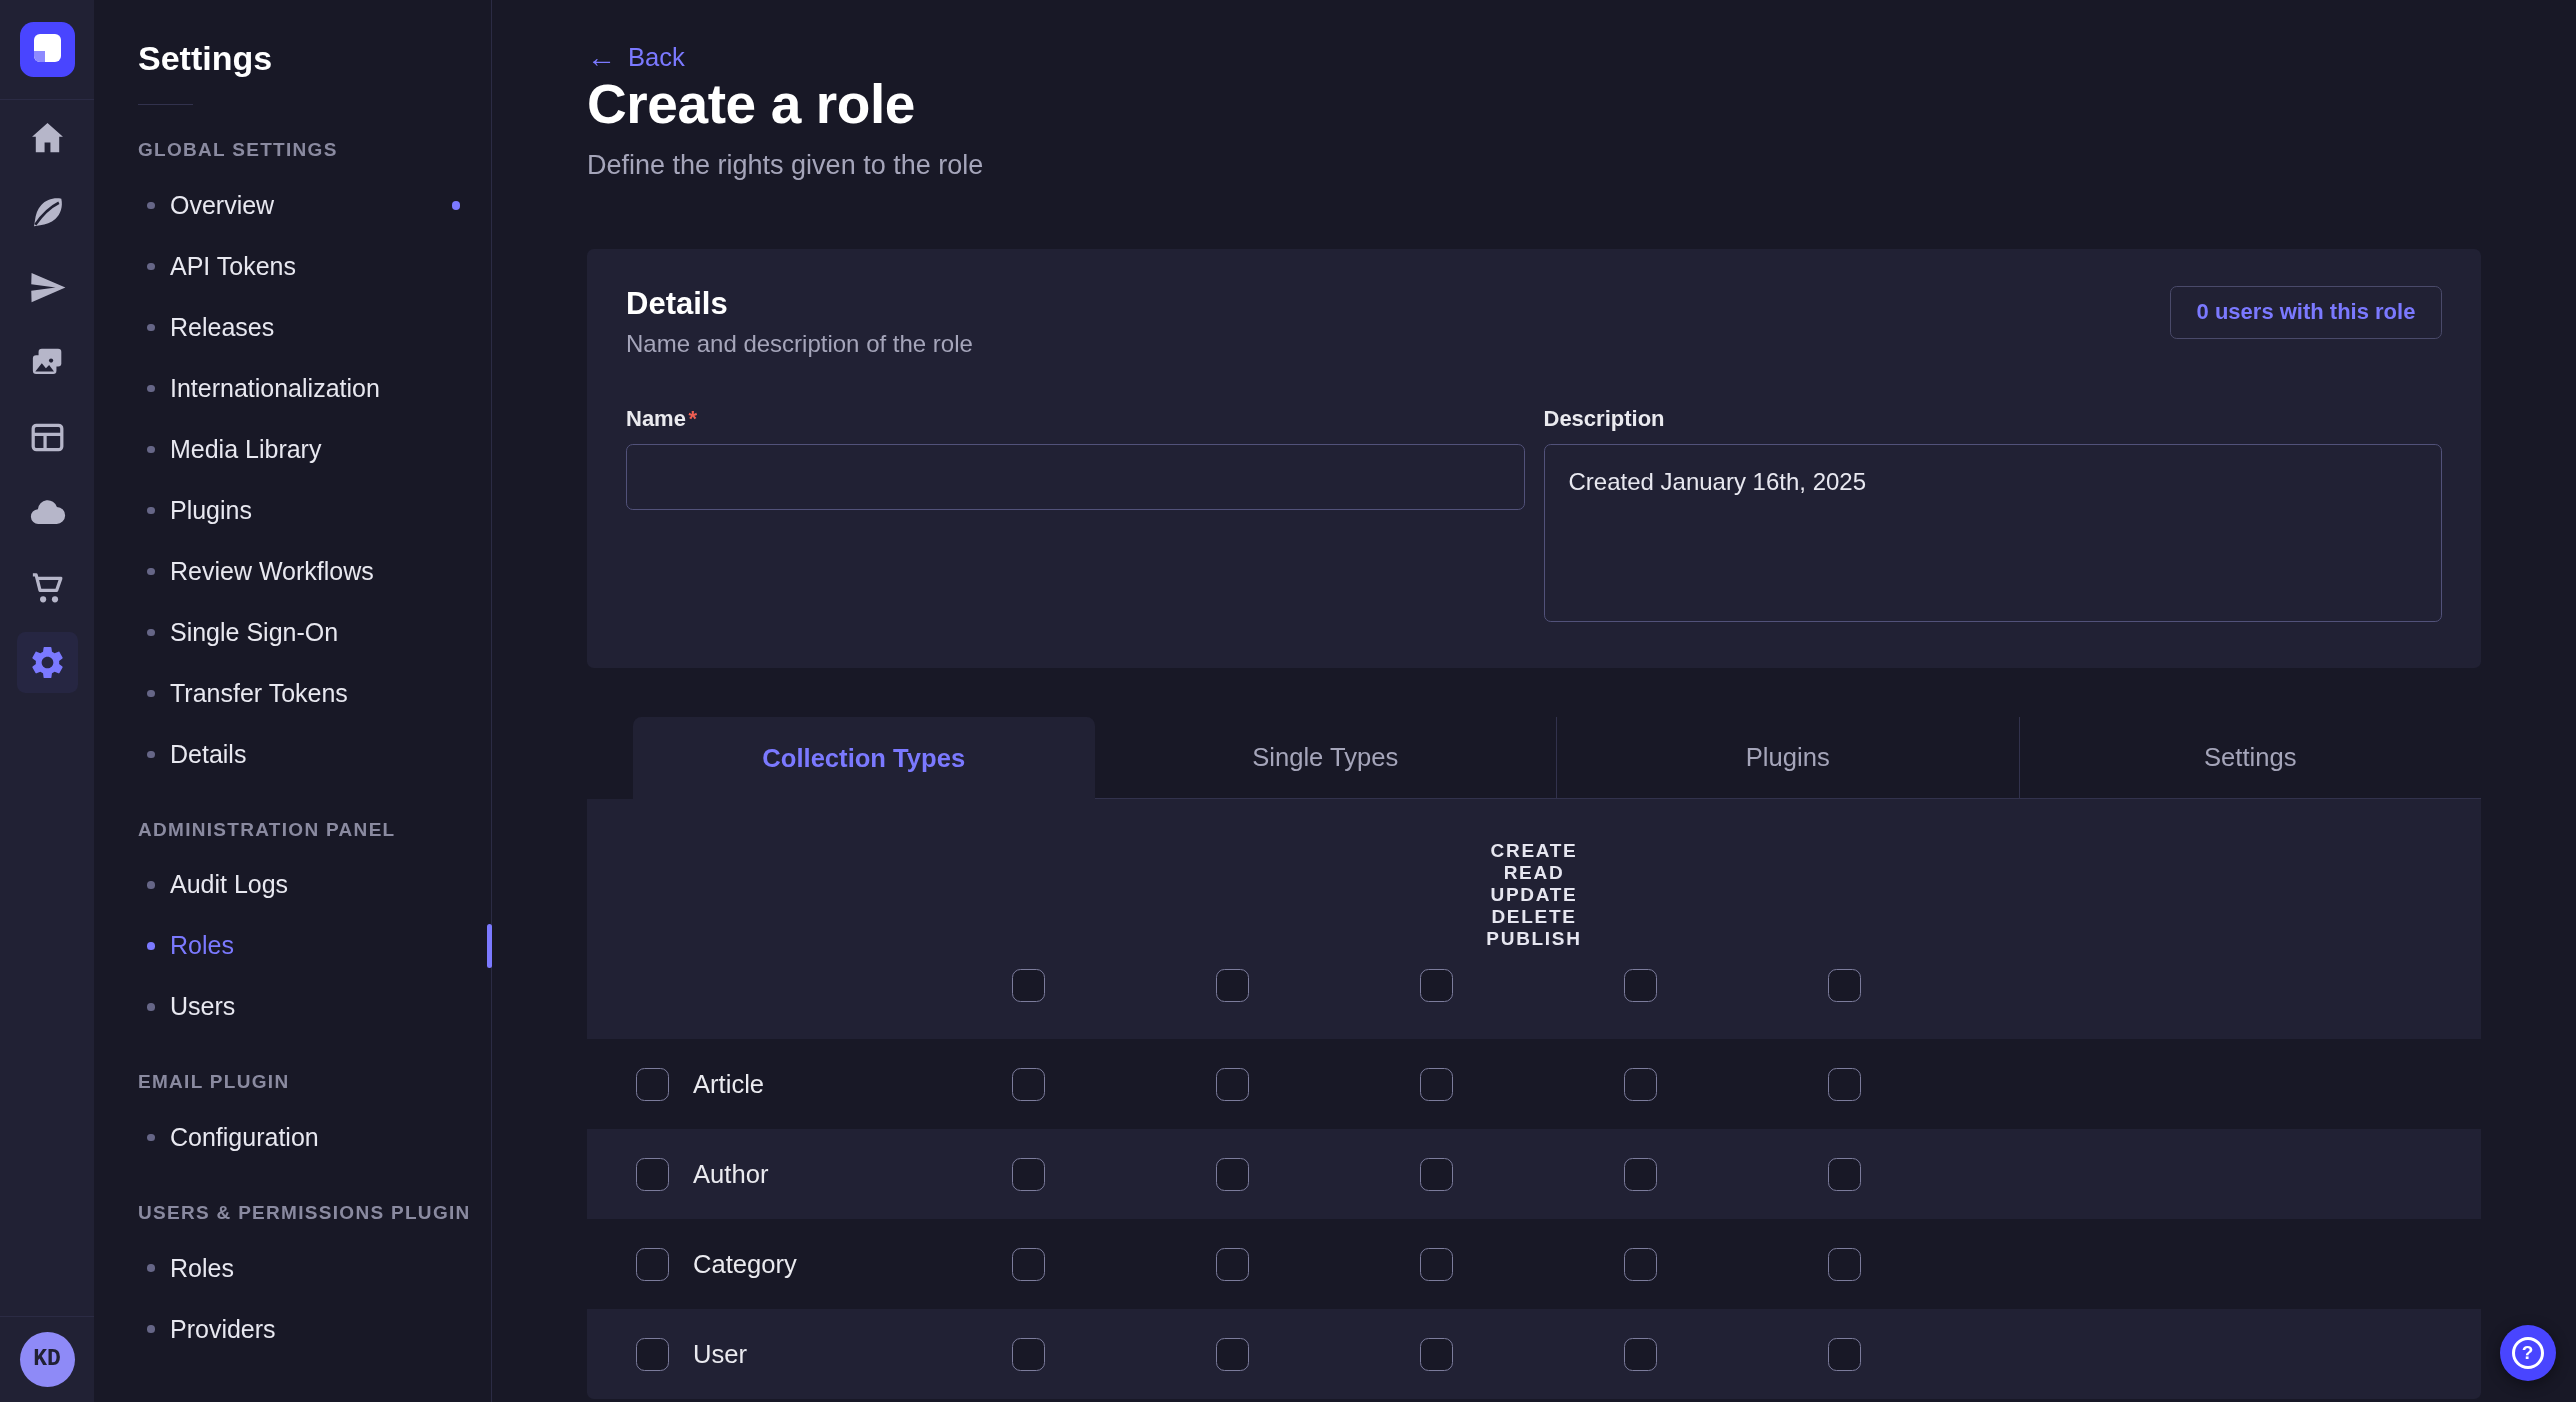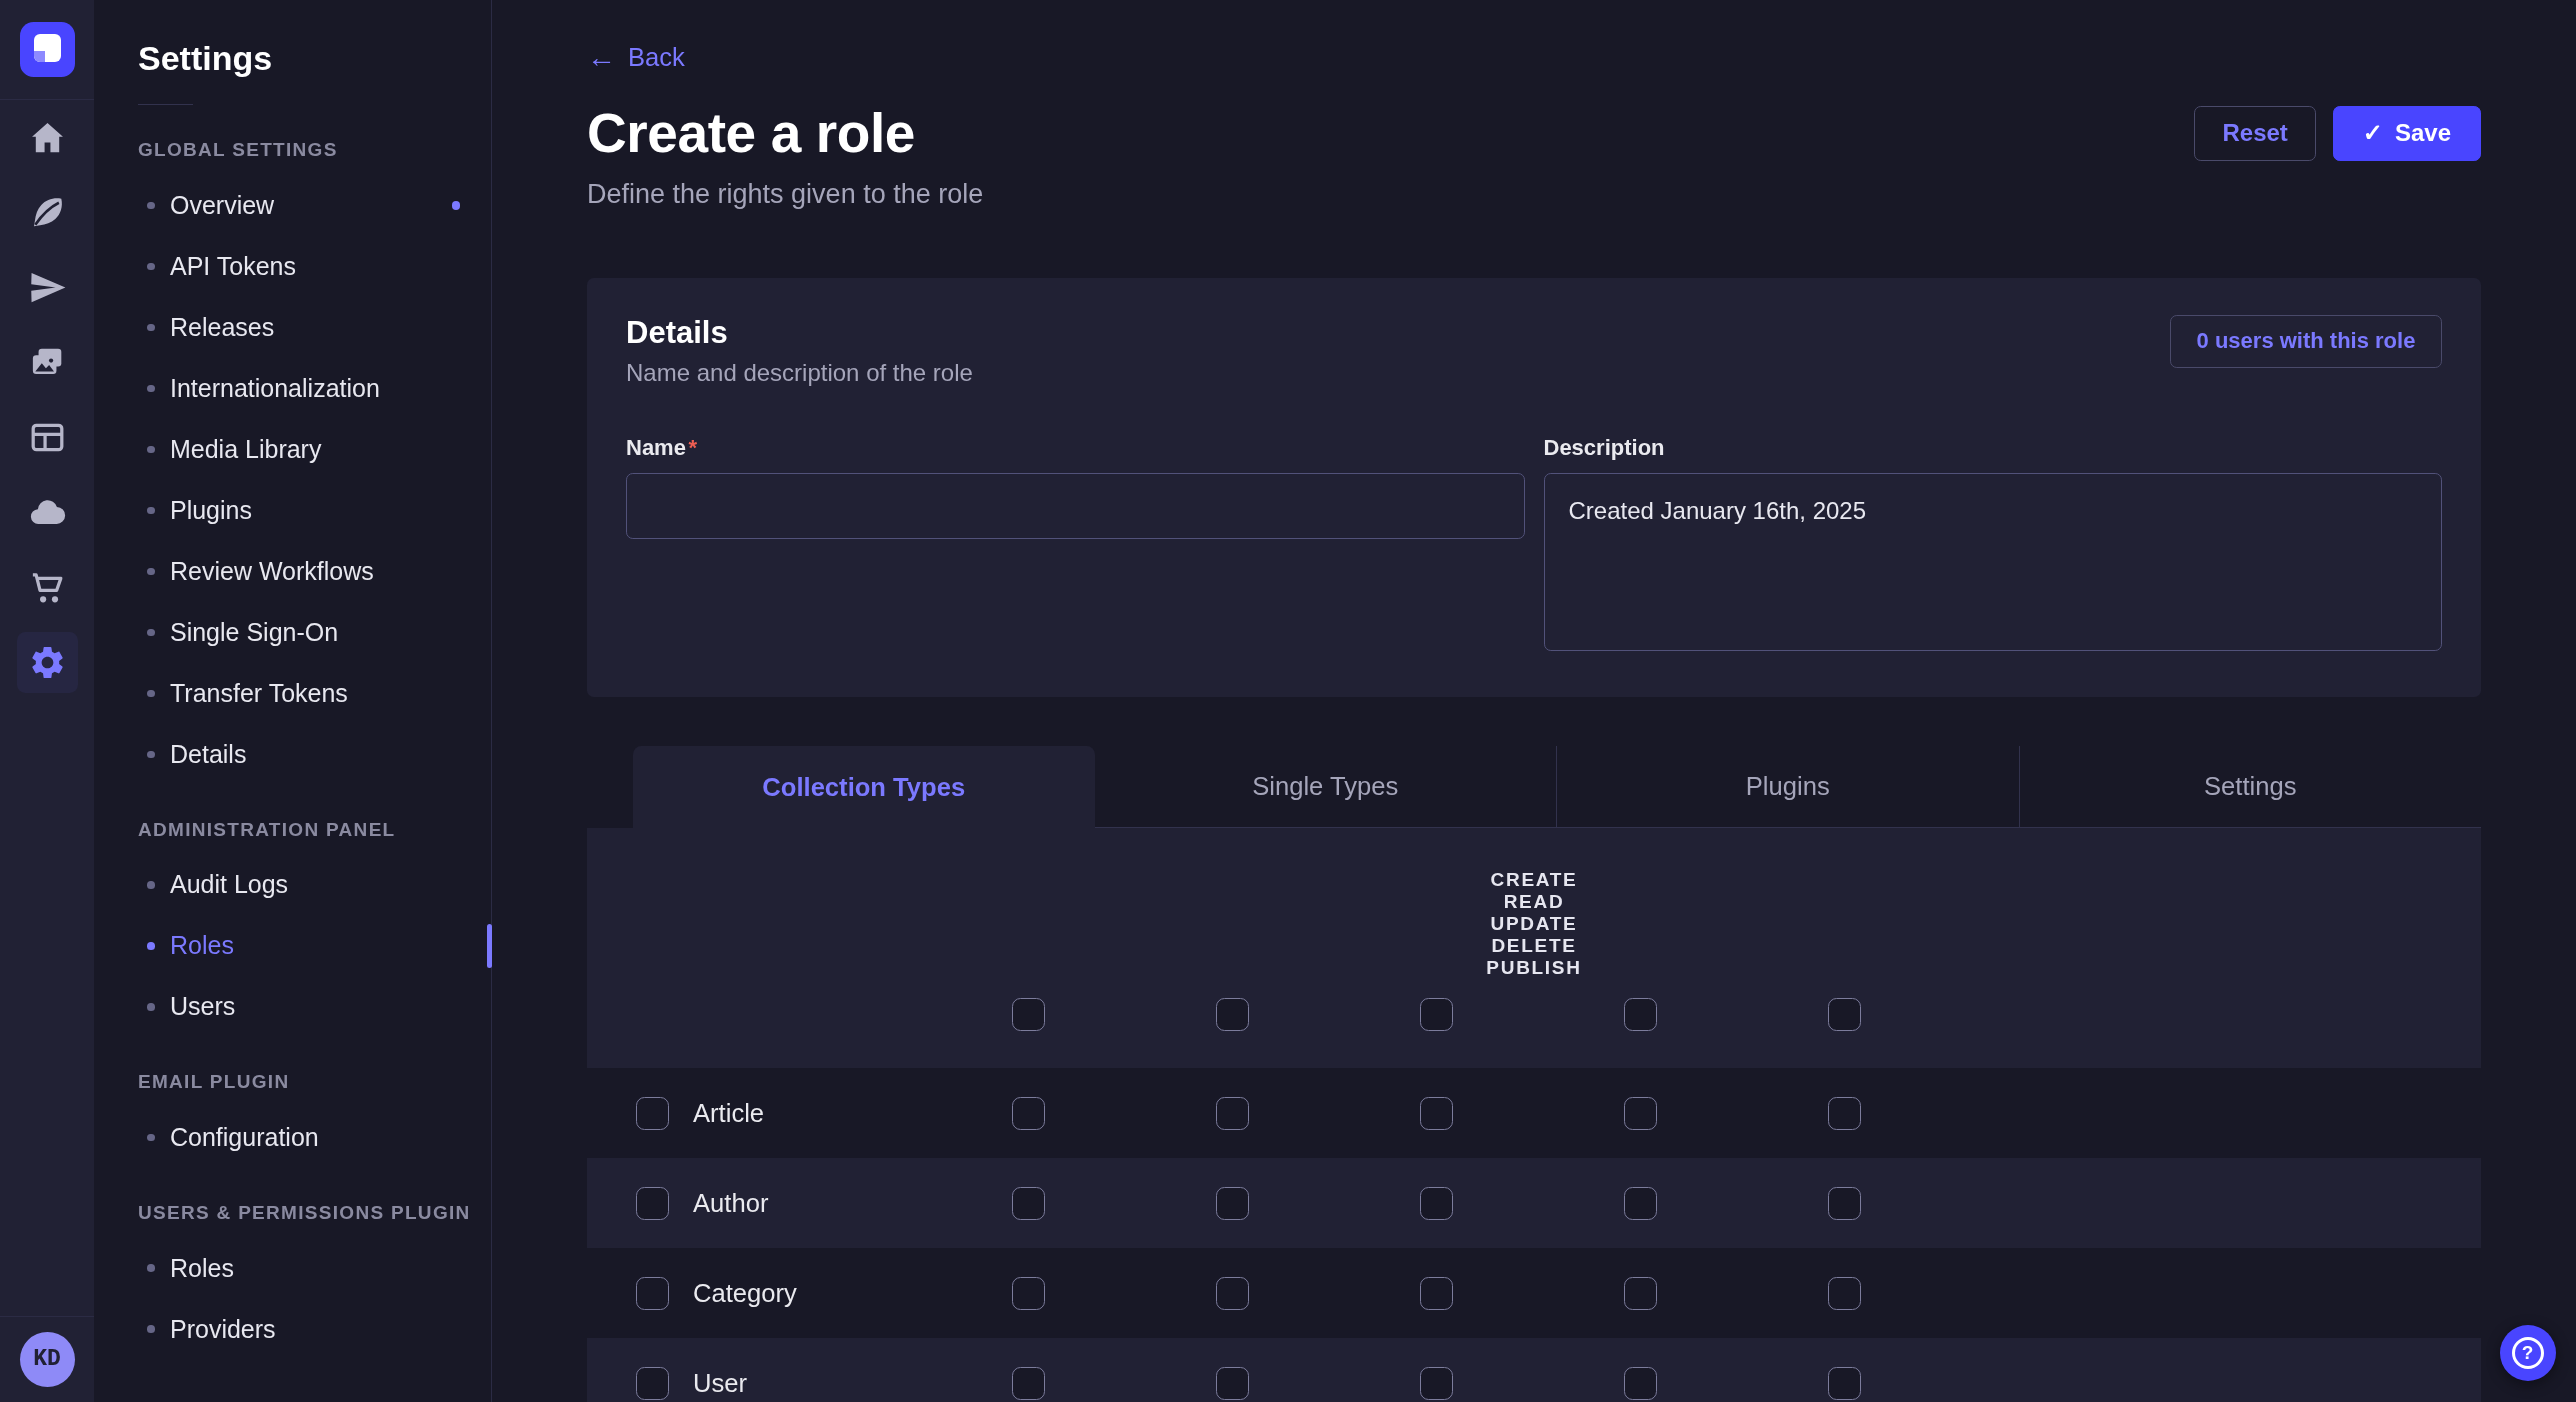--- a/index.html
+++ b/index.html
@@ -47,21 +47,21 @@
   .snav-item.active .bullet { background:#7b79ff; }
   .notif-dot { width:8.5px; height:8.5px; border-radius:50%; background:#7b79ff; margin-left:auto; }
   .active-bar { position:absolute; right:-0.9px; top:50%; transform:translateY(-50%); width:5.1px;
                 height:44px; border-radius:3.4px; background:#7b79ff; }
 
   
   .main { flex:1; padding:43px 95px 0; overflow:hidden; }
   .back { display:inline-flex; align-items:center; gap:12px; color:#7b79ff; font-size:25.6px;
           text-decoration:none; cursor:pointer; }
   .back-arrow { font-size:29px; line-height:1; }
-  .title-row { display:flex; align-items:center; justify-content:space-between; margin-top:29px; }
+  .title-row { display:flex; align-items:center; justify-content:space-between; }
   .page-title { font-size:55px; font-weight:700; color:#fff; letter-spacing:-0.4px; }
   .actions { display:flex; gap:17px; align-items:center; }
   .btn { font-family:inherit; font-size:24px; font-weight:600; border-radius:6.8px; cursor:pointer;
          display:inline-flex; align-items:center; justify-content:center; }
   .btn-ghost { background:transparent; border:0.9px solid #4a4a6a; color:#7b79ff; padding:0 27px; height:55px; }
   .btn-primary { background:#4945ff; border:0.9px solid #4945ff; color:#fff; padding:0 29px;
                  height:55px; gap:12px; }
   .check-icon { font-size:24px; line-height:1; }
   .subtitle { margin-top:13.6px; font-size:27px; color:#a5a5ba; }
 
@@ -281,27 +281,20 @@
   </aside>
 
   <main class="main">
     <a class="back">
       <span class="back-arrow">←</span>
       <span>Back</span>
     </a>
 
     <div class="title-row">
       <h1 class="page-title">Create a role</h1>
-      <div class="actions">
-        <button class="btn btn-ghost">Reset</button>
-        <button class="btn btn-primary">
-          <span class="check-icon">✓</span>
-          <span>Save</span>
-        </button>
-      </div>
     </div>
     <p class="subtitle">Define the rights given to the role</p>
 
     
     <section class="card">
       <div class="card-head">
         <div>
           <h2 class="card-title">Details</h2>
           <p class="card-sub">Name and description of the role</p>
         </div>

